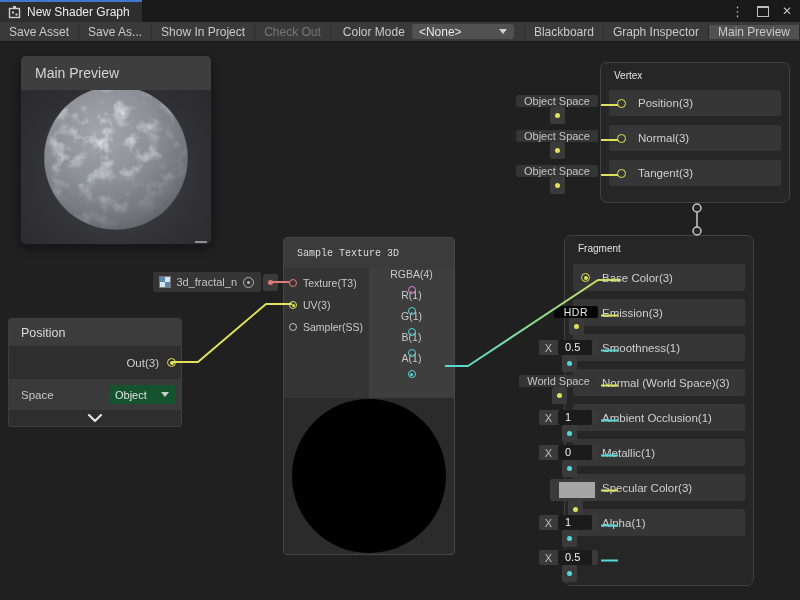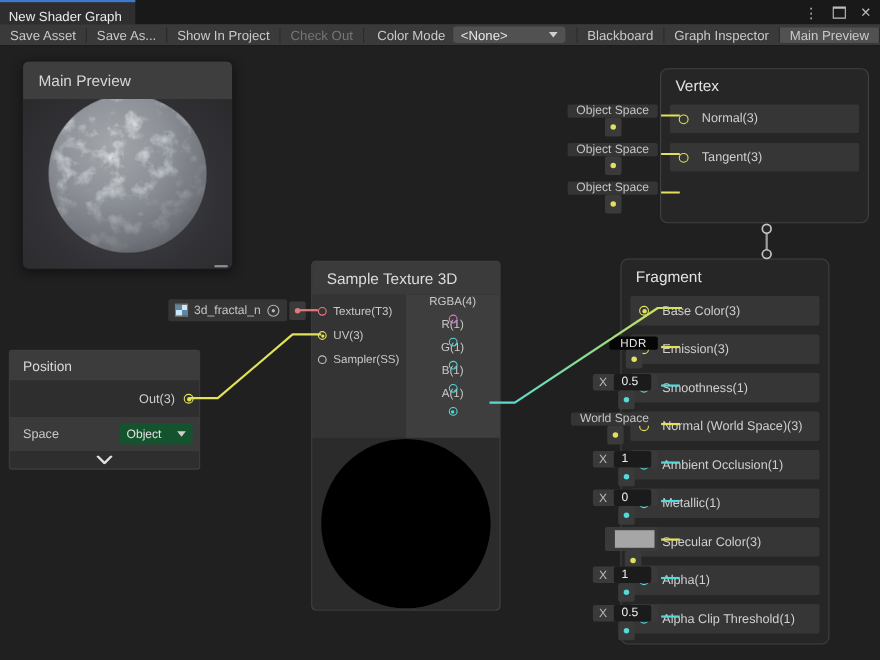--- a/index.html
+++ b/index.html
@@ -4,21 +4,21 @@
 <style>
   html,body{margin:0;padding:0;background:#111;}
   #app{position:relative;width:800px;height:600px;overflow:hidden;
        font-family:"Liberation Sans",sans-serif;background:#202020;
        -webkit-font-smoothing:antialiased;}
 
   
   .titlebar{position:absolute;top:0;left:0;right:0;height:22px;background:#191919;}
   .tab{position:absolute;left:0;top:0;height:22px;background:#2E2E2E;
        border-top:2px solid #3E79CC;display:flex;align-items:center;gap:6px;
-       padding:0 12px 0 8px;box-sizing:border-box;flex-direction:column;}
+       padding:0 12px 0 8px;box-sizing:border-box;}
   .tab-label{font-size:12px;color:#ECECEC;white-space:nowrap;}
   .win-controls{position:absolute;right:8px;top:0;height:22px;display:flex;
        align-items:center;gap:13px;color:#BDBDBD;}
   .kebab{font-size:13px;line-height:1;}
   .maxbox{width:10px;height:8px;border:1px solid #BDBDBD;border-top-width:2px;}
   .closex{font-size:12px;line-height:1;}
 
   
   .toolbar{position:absolute;top:22px;left:0;right:0;height:20px;background:#3A3A3A;
        display:flex;align-items:center;font-size:12px;color:#C9C9C9;
@@ -39,21 +39,21 @@
   .wires{position:absolute;inset:0;z-index:40;pointer-events:none;}
   .wires polyline,.wires line{fill:none;stroke-width:2;stroke-linejoin:round;stroke-linecap:butt;}
   .w-yellow{stroke:#E1E15B;}
   .w-teal{stroke:#53D9D9;}
   .w-red{stroke:#E07A7A;}
   .stack-link line{stroke:#9E9E9E;stroke-width:2;}
   .stack-link circle{stroke:#C6C6C6;stroke-width:1.5;fill:#262626;}
 
   .node{position:absolute;background:#262626;border:1px solid #414141;border-radius:7px;
        box-sizing:border-box;z-index:10;}
-  .node-title{font-size:14px;color:#E2E2E2;padding:7px 13px 0;}
+  .node-title{font-size:10px;color:#E2E2E2;padding:7px 13px 0;}
   .block-row{height:27px;background:#363636;border-radius:2px;margin:0 8px 8px;
        display:flex;align-items:center;padding:0 8px;gap:12px;font-size:11.5px;color:#CFCFCF;box-sizing:border-box;}
   .vertex-node .block-row{height:26px;margin-bottom:9px;}
 
   .port{width:9px;height:9px;border-radius:50%;border:1.5px solid currentColor;
        box-sizing:border-box;position:relative;flex:none;background:transparent;}
   .port.filled::after{content:"";position:absolute;inset:1.5px;border-radius:50%;background:currentColor;}
   .c-vec3{color:#E1E15B;} .c-vec1{color:#53D9D9;} .c-vec4{color:#DB7BD1;}
   .c-tex{color:#F07A7A;} .c-samp{color:#C0C0C0;}
 
@@ -81,21 +81,21 @@
   .checker{width:10px;height:10px;flex:none;
        background:conic-gradient(#CFE6F5 0 25%,#5B87A8 0 50%,#CFE6F5 0 75%,#5B87A8 0);
        outline:1px solid #777;}
   .picker{width:11px;height:11px;border-radius:50%;border:1.2px solid #B5B5B5;box-sizing:border-box;
        display:flex;align-items:center;justify-content:center;flex:none;}
   .picker::after{content:"";width:3px;height:3px;border-radius:50%;background:#B5B5B5;}
 
   
   .stx-node{left:283px;top:195px;width:172px;height:318px;background:#333333;border:1px solid #454545;
        border-radius:4px;padding:0;}
-  .stx-title{font-size:14px;color:#DCDCDC;height:30px;display:flex;align-items:center;padding:0 13px;background:#3B3B3B;border-radius:4px 4px 0 0;}
+  .stx-title{font-size:10px;color:#DCDCDC;height:30px;display:flex;align-items:center;padding:0 13px;background:#3B3B3B;border-radius:4px 4px 0 0;font-family:Liberation Mono, monospace;}
   .stx-cols{display:flex;height:130px;}
   .stx-in{width:85px;background:#343434;padding-top:4px;box-sizing:border-box;}
   .stx-out{flex:1;background:#3E3E3E;padding-top:5px;box-sizing:border-box;}
   .stx-row{height:22px;display:flex;align-items:center;gap:6px;padding:0 5px;font-size:10.5px;color:#C9C9C9;box-sizing:border-box;}
   .stx-out .stx-row{height:21px;justify-content:flex-end;padding:0 6px;flex-direction:column;}
   .stx-row .port{width:8px;height:8px;}
   .stx-preview{height:156px;background:#2B2B2B;border-radius:0 0 4px 4px;display:flex;
        align-items:center;justify-content:center;}
   .stx-circle{width:154px;height:154px;border-radius:50%;background:#000;}
 
@@ -197,20 +197,24 @@
         <circle cx="697" cy="166" r="4"></circle>
         <circle cx="697" cy="189" r="4"></circle>
       </g>
     </svg>
 
     <div class="node vertex-node" style="left:600px;top:20px;width:190px;height:141px;">
       <div class="node-title">Vertex</div>
       <div style="height:9px"></div>
       <div class="block-row">
         <span class="port c-vec3"></span>
+        <span>Position(3)</span>
+      </div>
+      <div class="block-row">
+        <span class="port c-vec3"></span>
         <span>Normal(3)</span>
       </div>
       <div class="block-row">
         <span class="port c-vec3"></span>
         <span>Tangent(3)</span>
       </div>
     </div>
 
     <div class="chip" style="right:202px;top:53px;">
       <span class="chip-label">Object Space</span>
@@ -258,24 +262,20 @@
         <span class="port c-vec1"></span>
         <span>Metallic(1)</span>
       </div>
       <div class="block-row">
         <span class="port c-vec3"></span>
         <span>Specular Color(3)</span>
       </div>
       <div class="block-row">
         <span class="port c-vec1"></span>
         <span>Alpha(1)</span>
-      </div>
-      <div class="block-row">
-        <span class="port c-vec1"></span>
-        <span>Alpha Clip Threshold(1)</span>
       </div>
     </div>
 
     <div class="chip" style="right:202px;top:264px;">
       <span class="chip-hdr">HDR</span>
       <span class="dotbox">
           <span class="dot d-yellow"></span>
         </span>
     </div>
     <div class="chip" style="right:202px;top:298px;">

